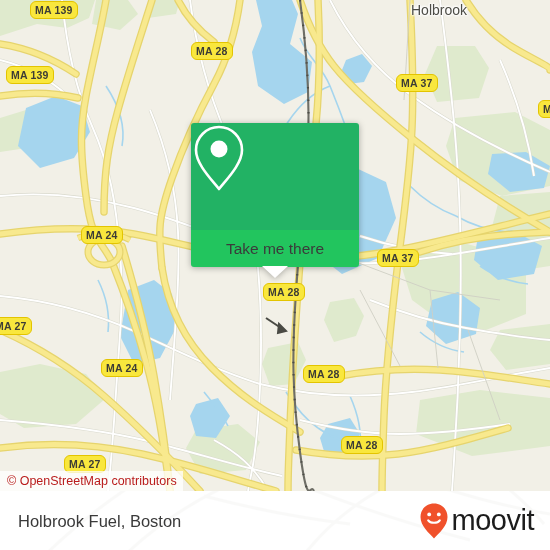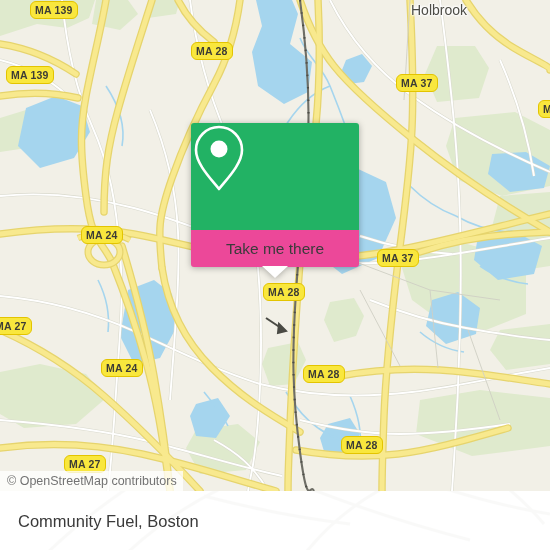--- a/index.html
+++ b/index.html
@@ -15,28 +15,28 @@
           color:#3c3c36;font-size:10.5px;font-weight:bold;line-height:1;
           padding:2.5px 4px 3px 4px;white-space:nowrap;letter-spacing:.2px;
           font-family:"Liberation Sans", sans-serif;}
 
   
   .placelabel{position:absolute;color:#4c4c46;font-size:14px;white-space:nowrap;
               text-shadow:0 0 3px #fff,0 0 3px #fff,0 0 2px #fff,1px 1px 2px #fff,-1px -1px 2px #fff;margin-left:23px;}
 
   
   #attribution{position:absolute;left:0;bottom:0;background:rgba(255,255,255,.76);
-               color:#737373;font-size:12.5px;padding:3px 6px 3px 7px;white-space:nowrap;}
+               color:#b91c1c;font-size:12.5px;padding:3px 6px 3px 7px;white-space:nowrap;}
 
   
   #popup{position:absolute;left:191px;top:123px;width:168px;
          filter:drop-shadow(0 1px 3px rgba(0,0,0,.30));}
   #popup-head{height:107px;background:#22b264;border-radius:3px 3px 0 0;
               display:flex;align-items:center;justify-content:center;}
-  #popup-foot{height:37px;background:#ec4899;border-radius:0 0 3px 3px;
+  #popup-foot{height:37px;background:#22c55e;border-radius:0 0 3px 3px;
               display:flex;align-items:center;justify-content:center;}
   #popup-foot span{color:#3b3b3b;font-size:15.5px;}
   #popup-tail{position:absolute;left:50%;transform:translateX(-50%);top:143px;
               width:0;height:0;border-left:13px solid transparent;border-right:13px solid transparent;
               border-top:12px solid #ffffff;}
 
   
   #footer{position:absolute;left:0;top:491px;width:550px;height:59px;background:#ffffff;overflow:hidden;}
   #footer-watermark{position:absolute;left:0;top:-491px;width:550px;height:550px;opacity:.07;}
   #footer-title{position:absolute;left:18px;top:50%;transform:translateY(-50%);
@@ -272,16 +272,25 @@
       <g stroke="#b9b9ae" stroke-width="3" fill="none">
         <path d="M40 560 C 90 510, 150 470, 210 440"></path>
         <path d="M120 560 C 160 520, 210 490, 264 470"></path>
         <path d="M264 470 C 330 498, 400 522, 470 540"></path>
         <path d="M300 560 C 330 520, 366 494, 408 476"></path>
         <path d="M408 476 C 452 492, 500 506, 550 514"></path>
         <path d="M470 460 C 500 480, 524 500, 544 524"></path>
         <path d="M204 496 C 250 508, 300 518, 350 524"></path>
       </g>
     </svg>
-    <div id="footer-title">Community Fuel, Boston</div>
+    <div id="footer-title">Holbrook Fuel, Boston</div>
+    <div id="brand">
+      <svg width="30" height="38" viewBox="0 0 30 38">
+        <path d="M15 1.5 C 7.3 1.5 1.5 7.3 1.5 15 C 1.5 24 10 31 15 36.5 C 20 31 28.5 24 28.5 15 C 28.5 7.3 22.7 1.5 15 1.5 Z" fill="#f0512b"></path>
+        <circle cx="10.2" cy="12.4" r="1.9" fill="#ffffff"></circle>
+        <circle cx="19.8" cy="12.4" r="1.9" fill="#ffffff"></circle>
+        <path d="M9.2 18.4 C 11.4 21.6, 18.6 21.6, 20.8 18.4" stroke="#ffffff" stroke-width="2.1" fill="none" stroke-linecap="round"></path>
+      </svg>
+      <span id="brand-name">moovit</span>
+    </div>
   </div>
 
 </div>
 
 </body></html>

